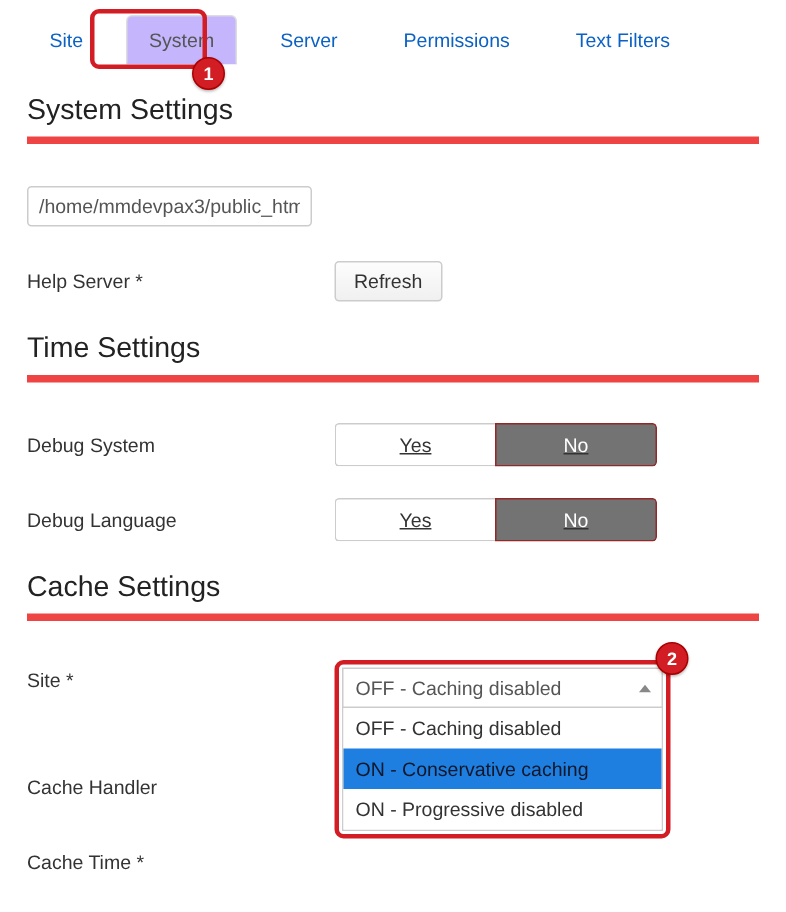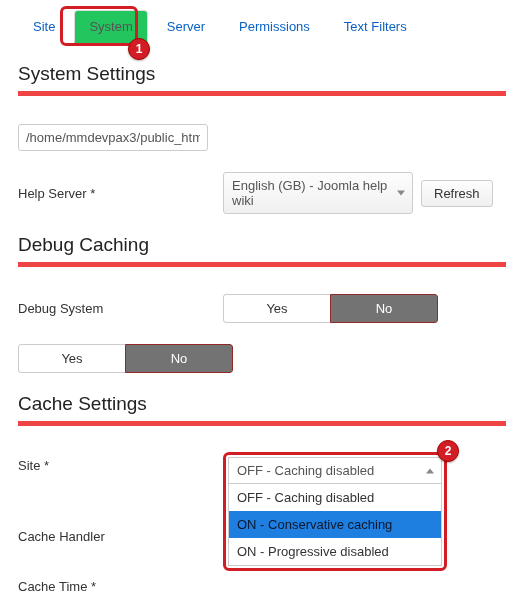--- a/index.html
+++ b/index.html
@@ -6,37 +6,37 @@
   body {
     font-family: Arial, Helvetica, sans-serif;
     font-size: 13px;
     color: #333;
     background: #fff;
     width: 524px;
     padding: 10px 18px;
   }
   .tabs {
     display: flex;
-    gap: 4px;
+    gap: 14px;
     margin-bottom: 20px;
     position: relative;
   }
   .tab {
     padding: 8px 14px;
     color: #0b62c4;
     cursor: pointer;
     font-size: 13px;
     border: 1px solid transparent;
     border-radius: 4px 4px 0 0;
   }
   .tab.active {
     border: 1px solid #ddd;
     border-bottom-color: transparent;
     color: #555;
-    background: #22c55e;
+    background: #c4b5fd;
   }
   .tab-highlight {
     position: absolute;
     border: 3px solid #d31d24;
     border-radius: 6px;
     pointer-events: none;
   }
   .badge {
     position: absolute;
     width: 22px;
@@ -113,20 +113,21 @@
     padding: 5px 12px;
     font-size: 13px;
     color: #333;
     cursor: pointer;
   }
   .toggle {
     display: flex;
     width: 215px;
     border-radius: 3px;
     overflow: hidden;
+    text-decoration: underline;
   }
   .toggle .opt {
     flex: 1;
     text-align: center;
     padding: 6px 0;
     font-size: 13px;
     border: 1px solid #ccc;
     cursor: pointer;
   }
   .toggle .opt:first-child { border-right: none; border-radius: 3px 0 0 3px; }
@@ -194,41 +195,38 @@
 
 <div class="row">
   <div class="control">
     <input type="text" value="/home/mmdevpax3/public_html/joon" style="">
   </div>
 </div>
 
 <div class="row">
   <div class="label">Help Server *</div>
   <div class="control">
-    <div class="select">
-      <span>English (GB) - Joomla help wiki</span>
-      <span class="caret"></span>
-    </div>
     <button class="btn">Refresh</button>
   </div>
 </div>
 
-<h2 class="section">Debug Caching</h2>
+<h2 class="section">Time Settings</h2>
 
 <div class="row">
   <div class="label">Debug System</div>
   <div class="control">
     <div class="toggle">
       <div class="opt">Yes</div>
       <div class="opt sel">No</div>
     </div>
   </div>
 </div>
 
 <div class="row">
+  <div class="label">Debug Language</div>
   <div class="control">
     <div class="toggle">
       <div class="opt">Yes</div>
       <div class="opt sel">No</div>
     </div>
   </div>
 </div>
 
 <h2 class="section">Cache Settings</h2>
 

